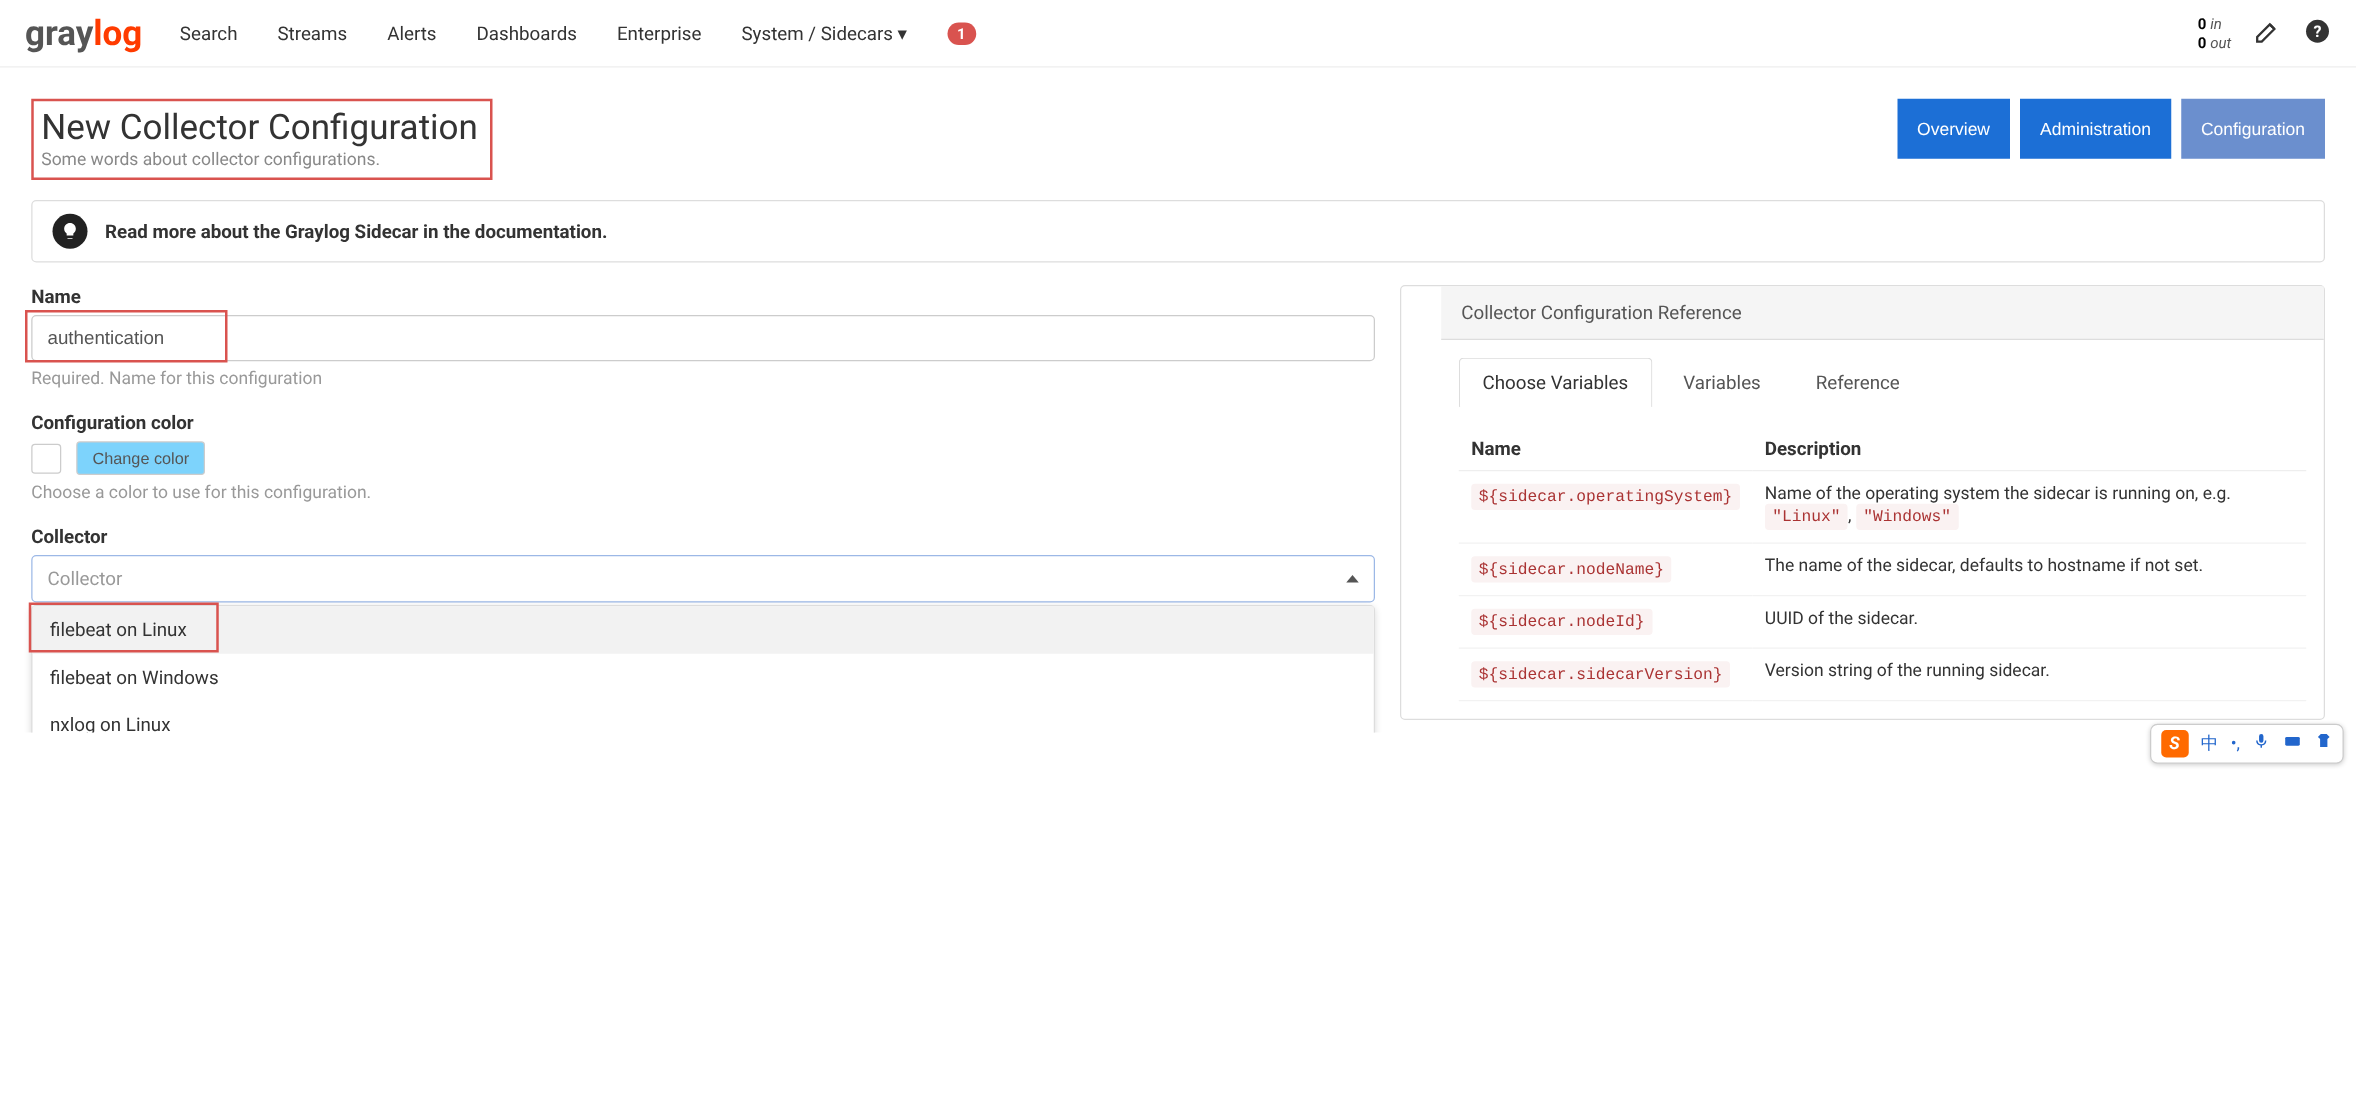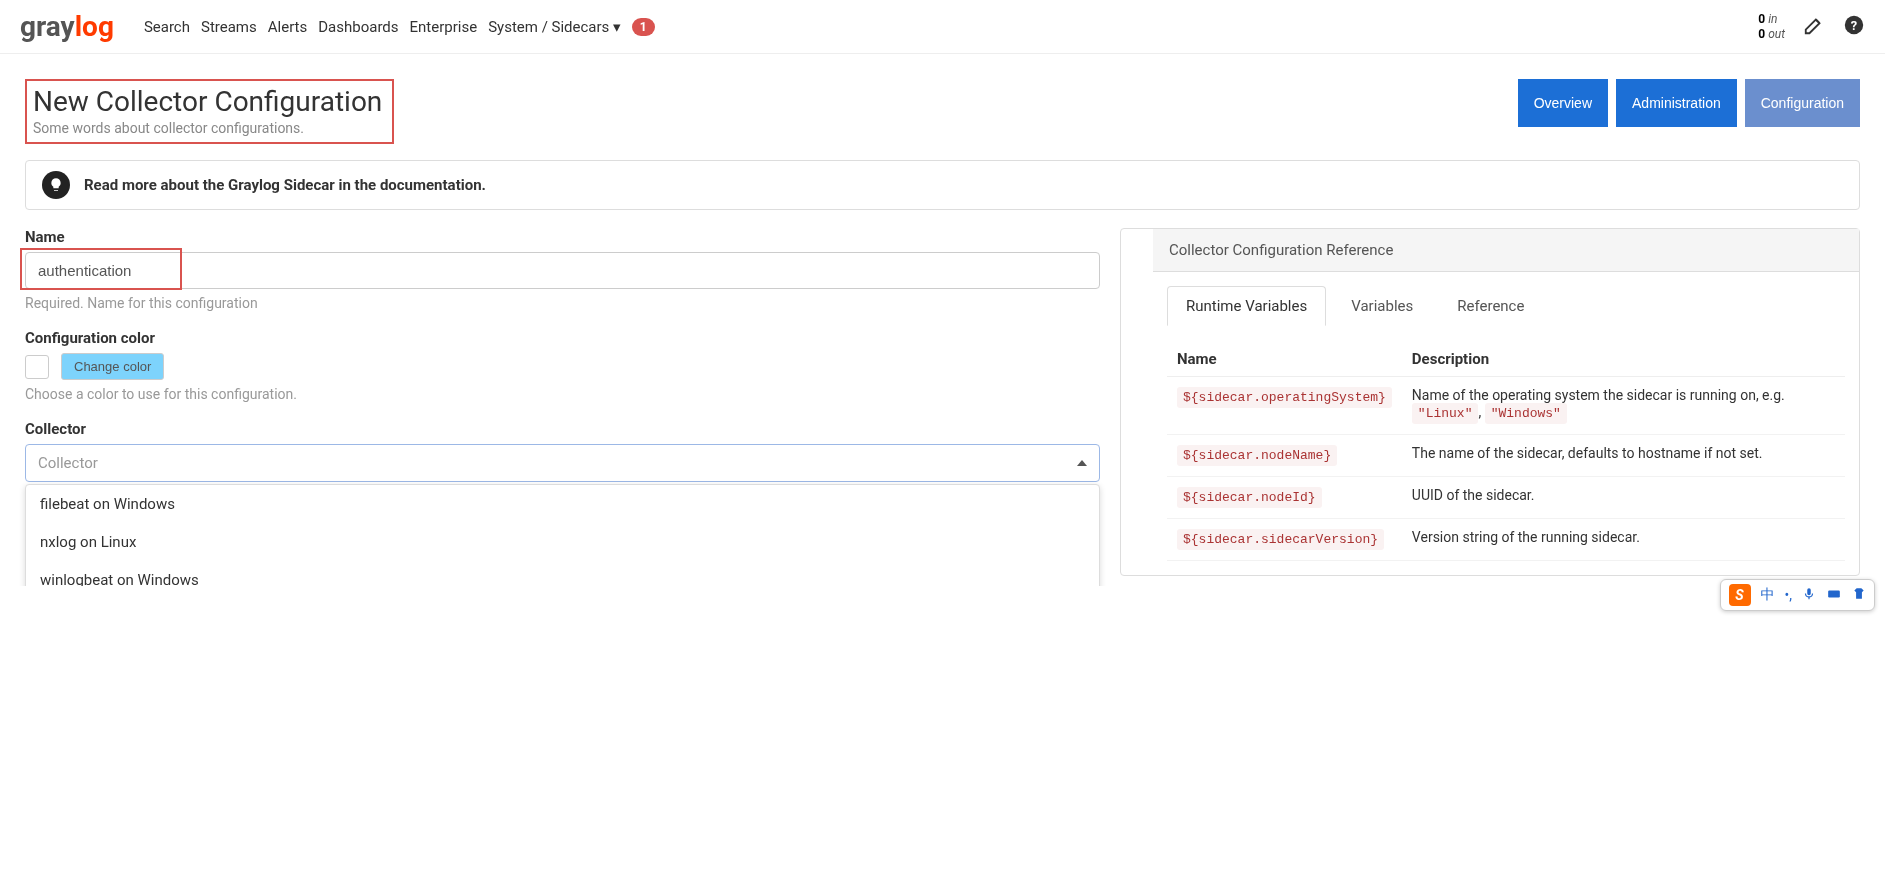--- a/index.html
+++ b/index.html
@@ -3,21 +3,21 @@
   <meta charset="utf-8">
   <style>
     * { margin: 0; padding: 0; box-sizing: border-box; }
     body { font-family: -apple-system, BlinkMacSystemFont, "Segoe UI", Roboto, sans-serif; background: #fff; color: #333; }
     
     
     .topnav { display: flex; align-items: center; padding: 10px 20px; border-bottom: 1px solid #eee; }
     .logo { font-size: 28px; font-weight: bold; margin-right: 30px; }
     .logo .gray { color: #555; }
     .logo .log { color: #ff3b00; }
-    .nav-items { display: flex; gap: 11px; align-items: flex-end; flex: 1; }
+    .nav-items { display: flex; gap: 32px; align-items: flex-end; flex: 1; }
     .nav-item { color: #333; text-decoration: none; font-size: 15px; cursor: pointer; }
     .nav-badge { background: #d9534f; color: #fff; border-radius: 10px; padding: 2px 8px; font-size: 12px; font-weight: bold; }
     .nav-right { display: flex; align-items: center; gap: 18px; }
     .io-stats { font-size: 12px; line-height: 1.2; color: #555; }
     .io-stats b { color: #000; }
     .icon-btn { cursor: pointer; color: #333; }
     
     
     .page-wrap { padding: 10px 10px; }
     .page-header { display: flex; justify-content: space-between; align-items: flex-start; padding: 15px 15px 10px; }
@@ -158,33 +158,37 @@
         <div class="form-help">Choose a color to use for this configuration.</div>
       </div>
 
       <div class="form-group" style="position:relative;">
         <label class="form-label">Collector</label>
         <div class="select-box">
           <span>Collector</span>
           <span class="caret-up"></span>
         </div>
         <div class="dropdown">
+          <div class="dd-rel">
+            <div class="dropdown-red"></div>
+            <div class="dropdown-item highlighted">filebeat on Linux</div>
+          </div>
           <div class="dropdown-item">filebeat on Windows</div>
           <div class="dropdown-item">nxlog on Linux</div>
           <div class="dropdown-item">winlogbeat on Windows</div>
         </div>
       </div>
     </div>
 
     <div class="right-col">
       <div class="panel">
         <div class="panel-header">Collector Configuration Reference</div>
         <div class="panel-body">
           <div class="tabs">
-            <div class="tab active">Runtime Variables</div>
+            <div class="tab active">Choose Variables</div>
             <div class="tab">Variables</div>
             <div class="tab">Reference</div>
           </div>
           <table class="ref-table">
             <thead>
               <tr>
                 <th>Name</th>
                 <th>Description</th>
               </tr>
             </thead>

